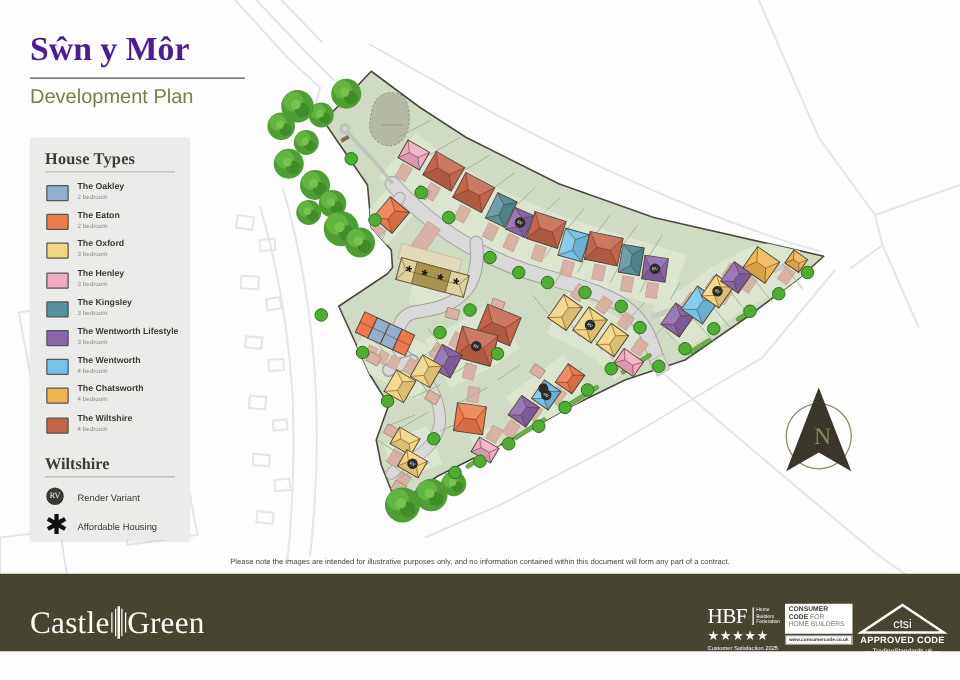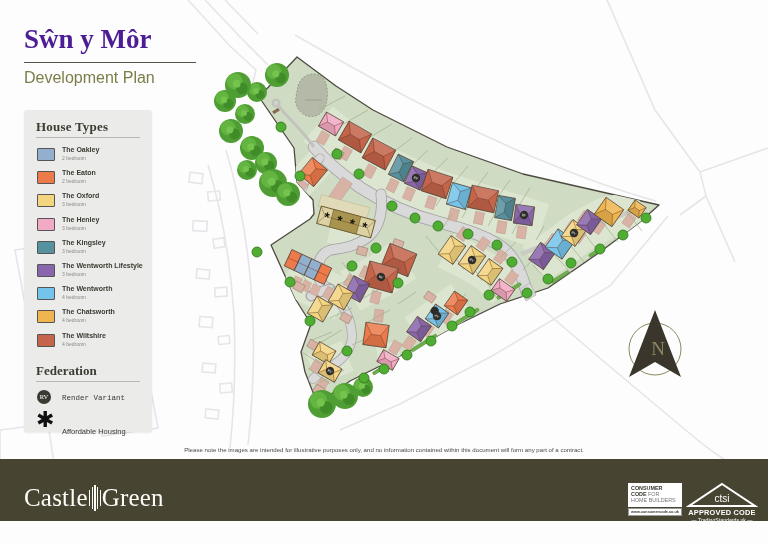--- a/index.html
+++ b/index.html
@@ -796,36 +796,42 @@
 <div style="position:absolute;left:38px;top:184px;font-family:'Liberation Sans',sans-serif;font-size:5px;color:#8a8a85">4 bedroom</div>
 
 <div style="position:absolute;left:13px;top:200px;width:16px;height:11px;background:#efb54f;border:1px solid #555;border-radius:1px"></div>
 <div style="position:absolute;left:38px;top:198px;font-family:'Liberation Sans',sans-serif;font-size:7px;color:#3a3a33;font-weight:bold;white-space:nowrap">The Chatsworth</div>
 <div style="position:absolute;left:38px;top:207px;font-family:'Liberation Sans',sans-serif;font-size:5px;color:#8a8a85">4 bedroom</div>
 
 <div style="position:absolute;left:13px;top:224px;width:16px;height:11px;background:#c4644a;border:1px solid #555;border-radius:1px"></div>
 <div style="position:absolute;left:38px;top:222px;font-family:'Liberation Sans',sans-serif;font-size:7px;color:#3a3a33;font-weight:bold;white-space:nowrap">The Wiltshire</div>
 <div style="position:absolute;left:38px;top:231px;font-family:'Liberation Sans',sans-serif;font-size:5px;color:#8a8a85">4 bedroom</div>
 
-<div style="position:absolute;left:12px;top:253px;font-family:'Liberation Serif',serif;font-size:13px;color:#3d3c33;font-weight:bold">Federation</div>
+<div style="position:absolute;left:12px;top:253px;font-family:'Liberation Serif',serif;font-size:13px;color:#3d3c33;font-weight:bold">Wiltshire</div>
 <div style="position:absolute;left:12px;top:271px;width:104px;border-top:1px solid #b9b9b4"></div>
 
 <div style="position:absolute;left:13px;top:280px;width:14px;height:14px;border-radius:50%;background:#3a3a33;color:#fff;font-family:'Liberation Serif',serif;font-size:6.5px;text-align:center;line-height:14px">RV</div>
-<div style="position:absolute;left:38px;top:284px;font-family:Liberation Mono, monospace;font-size:7.5px;color:#3a3a33">Render Variant</div>
+<div style="position:absolute;left:38px;top:284px;font-family:Liberation Sans, sans-serif;font-size:7.5px;color:#3a3a33">Render Variant</div>
 
 <div style="position:absolute;left:12px;top:297px;width:16px;font-family:'Liberation Sans',sans-serif;font-size:22px;color:#111;text-align:center">✱</div>
-<div style="position:absolute;left:38px;top:317px;font-family:'Liberation Sans',sans-serif;font-size:7.5px;color:#3a3a33">Affordable Housing</div>
+<div style="position:absolute;left:38px;top:307px;font-family:'Liberation Sans',sans-serif;font-size:7.5px;color:#3a3a33">Affordable Housing</div>
 </div>
 
 <div style="position:absolute;left:0;top:446px;width:768px;text-align:center;font-family:'Liberation Sans',sans-serif;font-size:6.1px;color:#4a4a46">Please note the images are intended for illustrative purposes only, and no information contained within this document will form any part of a contract.</div>
 
 <div style="position:absolute;left:0;top:459px;width:768px;height:62px;background:#474532">
 
 <div style="position:absolute;left:24px;top:26px;font-family:'Liberation Serif',serif;font-size:25px;color:#fdfdf8;letter-spacing:0.2px;line-height:25px">Castle<span style="display:inline-block;width:14px;position:relative;height:26px;vertical-align:-5px"><span style="position:absolute;left:1.0px;top:5px;bottom:5px;width:1.4px;background:#fdfdf8"></span><span style="position:absolute;left:3.8px;top:2px;bottom:2px;width:1.4px;background:#fdfdf8"></span><span style="position:absolute;left:6.6px;top:0px;bottom:0px;width:1.4px;background:#fdfdf8"></span><span style="position:absolute;left:9.399999999999999px;top:2px;bottom:2px;width:1.4px;background:#fdfdf8"></span><span style="position:absolute;left:12.2px;top:5px;bottom:5px;width:1.4px;background:#fdfdf8"></span></span>Green</div>
 
+<div style="position:absolute;left:566px;top:26px;color:#fff">
+<span style="font-family:'Liberation Serif',serif;font-size:17px;line-height:14px;letter-spacing:-0.5px">HBF</span>
+<span style="position:absolute;left:36px;top:1px;border-left:1px solid #fff;padding-left:2px;font-family:'Liberation Sans',sans-serif;font-size:4px;line-height:4.5px;display:inline-block">Home<br>Builders<br>Federation</span>
+<div style="font-size:10.5px;letter-spacing:0.4px;line-height:11px;margin-top:1px;white-space:nowrap">★★★★★</div>
+<div style="font-family:'Liberation Sans',sans-serif;font-size:4.6px;margin-top:1px;white-space:nowrap">Customer Satisfaction 2025</div>
+</div>
 
 <div style="position:absolute;left:628px;top:24px;width:54px;height:24px;background:#fff;padding:2px 0 0 3px;box-sizing:border-box">
 <div style="font-family:'Liberation Sans',sans-serif;font-size:5.4px;font-weight:bold;color:#38382c;line-height:6.2px">CONSUMER<br>CODE <span style="font-weight:normal;color:#777">FOR</span><br><span style="font-weight:normal;color:#777">HOME BUILDERS</span></div>
 </div>
 <div style="position:absolute;left:628px;top:49px;width:54px;height:8px;background:#fff;border:0.5px solid #999;box-sizing:border-box;text-align:center;font-family:'Liberation Sans',sans-serif;font-size:3.8px;font-weight:bold;color:#38382c;line-height:7px">www.consumercode.co.uk</div>
 
 <svg style="position:absolute;left:686px;top:22px" width="72" height="44" viewBox="0 0 72 44">
 <path d="M36,3 L69,25 L3,25 Z" fill="none" stroke="#fff" stroke-width="2"></path>
 <text x="36" y="21" font-family="Liberation Sans,sans-serif" font-size="10" fill="#fff" text-anchor="middle">ctsi</text>
 <text x="36" y="33.5" font-family="Liberation Sans,sans-serif" font-size="7.4" font-weight="bold" fill="#fff" text-anchor="middle" letter-spacing="0.2">APPROVED CODE</text>

